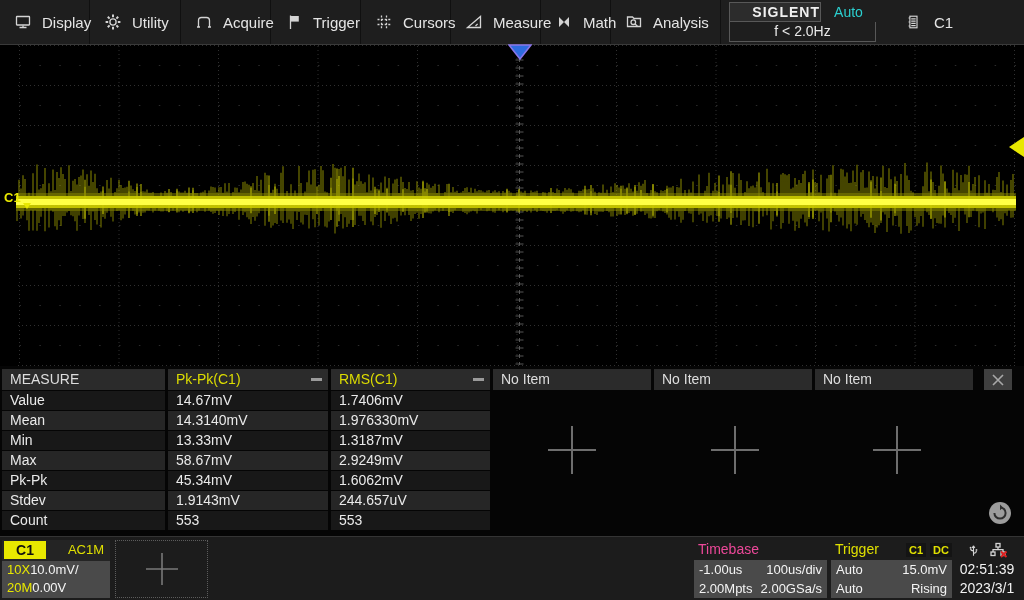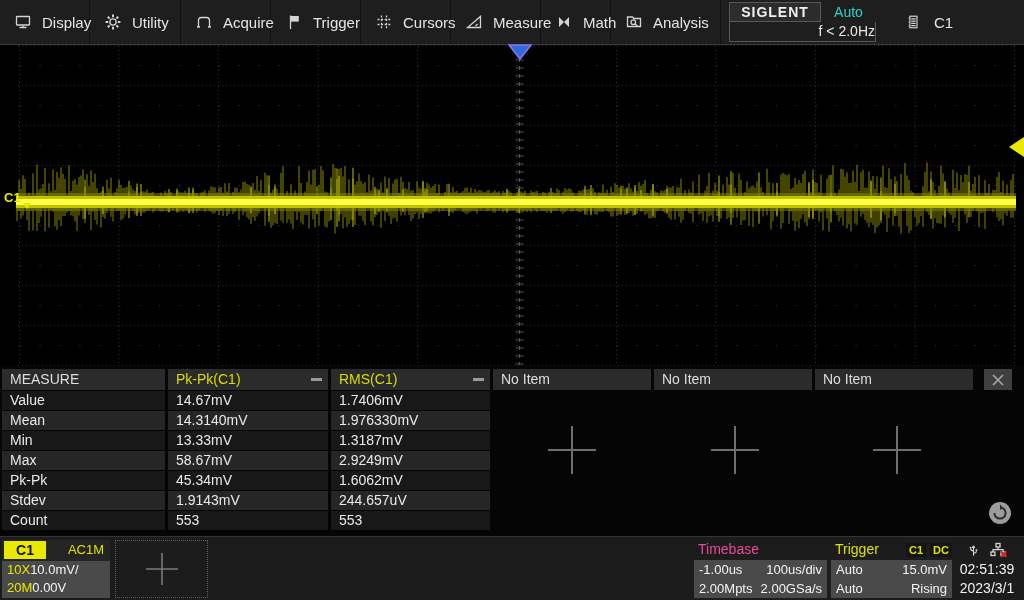--- a/index.html
+++ b/index.html
@@ -7,23 +7,23 @@
   #screen{position:relative;width:1024px;height:600px;background:#000}
 
   
   .menubar{position:absolute;top:0;left:0;width:1024px;height:44px;background:#1e1e1e;display:flex}
   .mitem{display:flex;align-items:center;gap:10px;padding-left:14px;border-right:1px solid #101010;color:#e4e4e4;font-size:15px;flex:none}
   .mitem svg{flex:none}
   .icon-stroke{stroke:#d4d4d4;fill:none;stroke-width:1.3}
   .icon-fill{fill:#d4d4d4;stroke:none}
   .sig-block{position:absolute;left:729px;top:2px;width:147px;height:40px}
   .sig-row1{display:flex;height:20px}
-  .sig-logo{width:92px;height:20px;border:1px solid #585858;background:#2c2c2c;color:#f0f0f0;font-weight:bold;font-size:14px;letter-spacing:1px;text-align:center;line-height:18px}
+  .sig-logo{width:92px;height:20px;border:1px solid #585858;background:#2c2c2c;color:#f0f0f0;font-weight:bold;font-size:14px;letter-spacing:1px;text-align:right;line-height:18px}
   .sig-auto{flex:1;font-size:14px;line-height:20px;text-align:center}
-  .sig-row2{height:20px;border:1px solid #585858;border-top:none;color:#e8e8e8;font-size:14px;text-align:right;line-height:18px}
+  .sig-row2{height:20px;border:1px solid #585858;border-top:none;color:#e8e8e8;font-size:14px;text-align:center;line-height:18px}
   .c1menu{position:absolute;left:905px;top:0;height:44px;display:flex;align-items:center;gap:13px;color:#e4e4e4;font-size:15px}
 
   
   .scope{position:absolute;top:44px;left:0;width:1024px;height:322px;background:#000}
   .trig-pos{position:absolute;left:508px;top:0}
   .trig-level{position:absolute;left:1008px;top:93px}
   .ch-marker{position:absolute;left:4px;top:146px;color:#e8e800;font-size:13px;font-weight:bold;display:flex;align-items:flex-end;gap:2px}
   .tri-down{width:0;height:0;border-left:4px solid transparent;border-right:4px solid transparent;border-top:6px solid #e8e800;margin-bottom:-4px}
 
   

